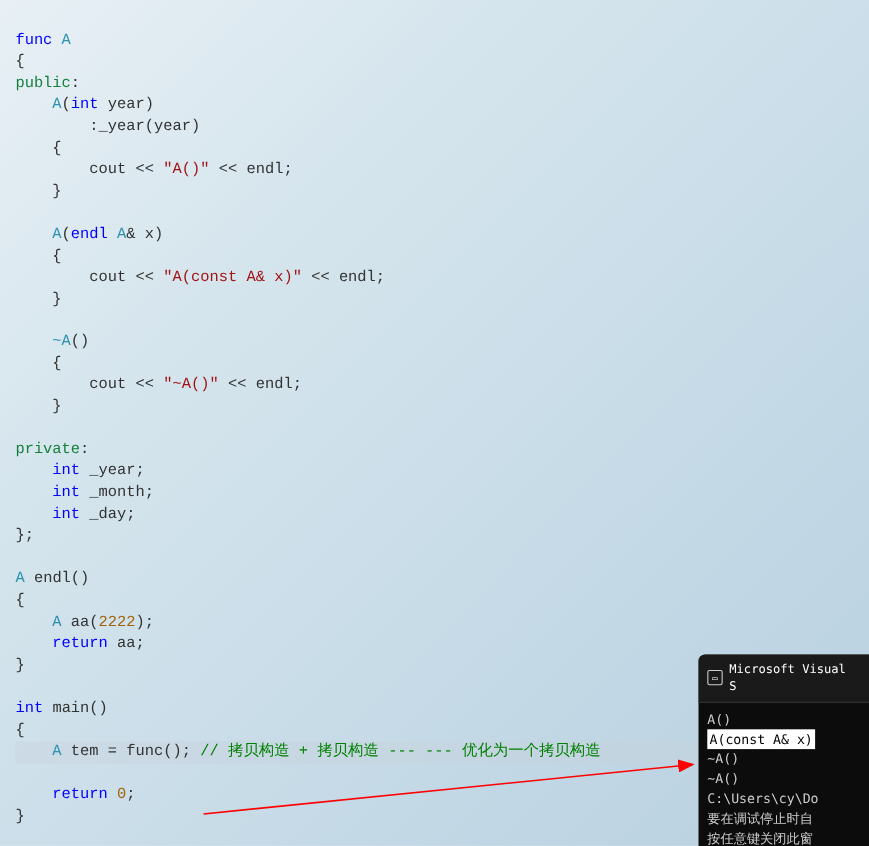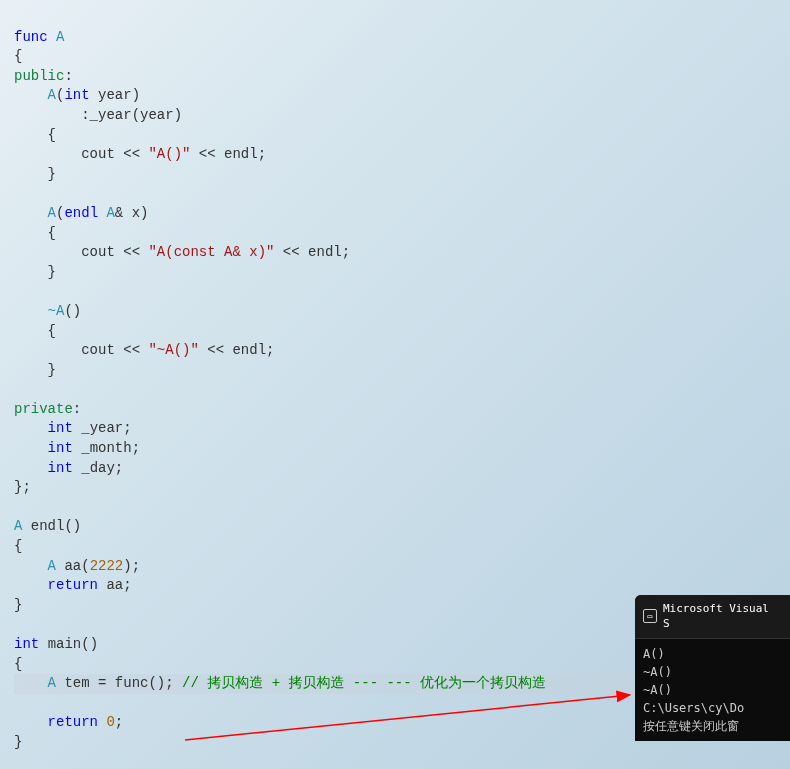--- a/index.html
+++ b/index.html
@@ -135,19 +135,21 @@
   <line x1="5" y1="50" x2="450" y2="5" stroke="#ff0000" stroke-width="1.5" marker-end="url(#ah)"></line>
 </svg>
 
 <div class="console">
   <div class="console-title">
     <span class="vs-icon">▭</span>
     <span>Microsoft Visual S</span>
   </div>
   <div class="console-body">
     <div class="console-line">A()</div>
+    <div class="console-line"><span class="console-hl">A(const A&amp; x)</span></div>
     <div class="console-line">~A()</div>
     <div class="console-line">~A()</div>
     <div class="console-line"></div>
     <div class="console-line">C:\Users\cy\Do</div>
+    <div class="console-line">要在调试停止时自</div>
     <div class="console-line">按任意键关闭此窗</div>
   </div>
 </div>
 
 </body></html>

